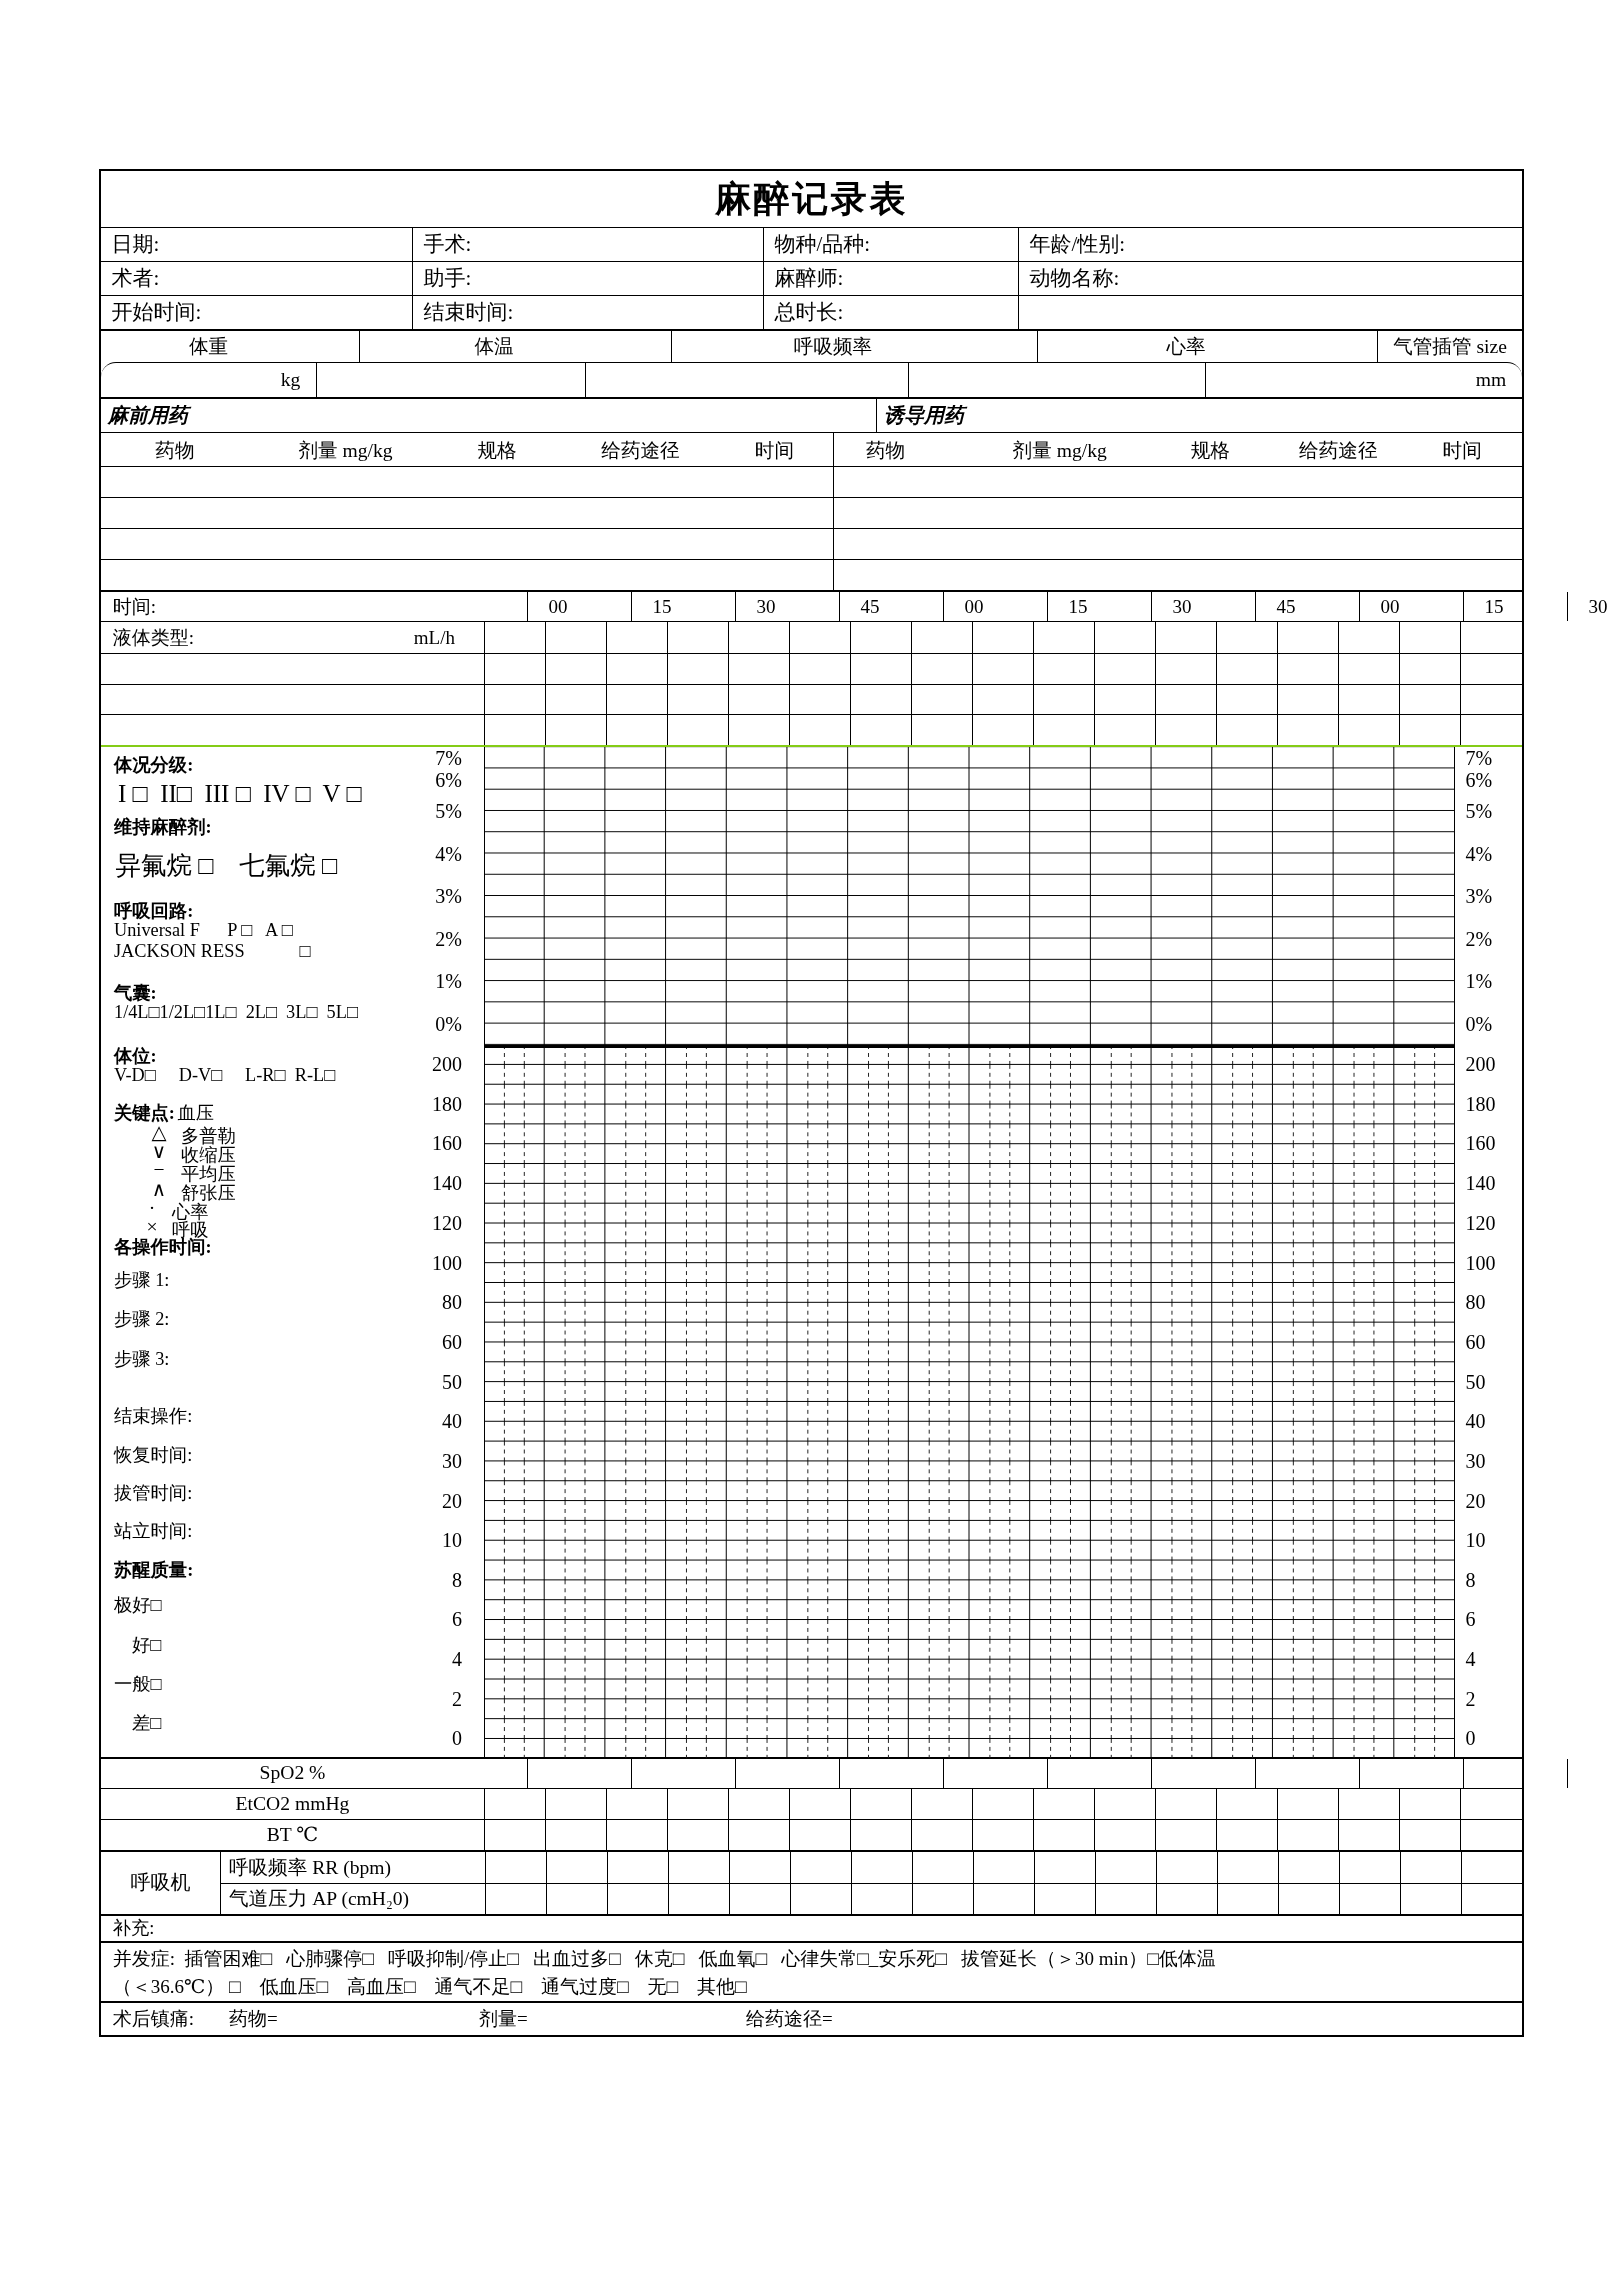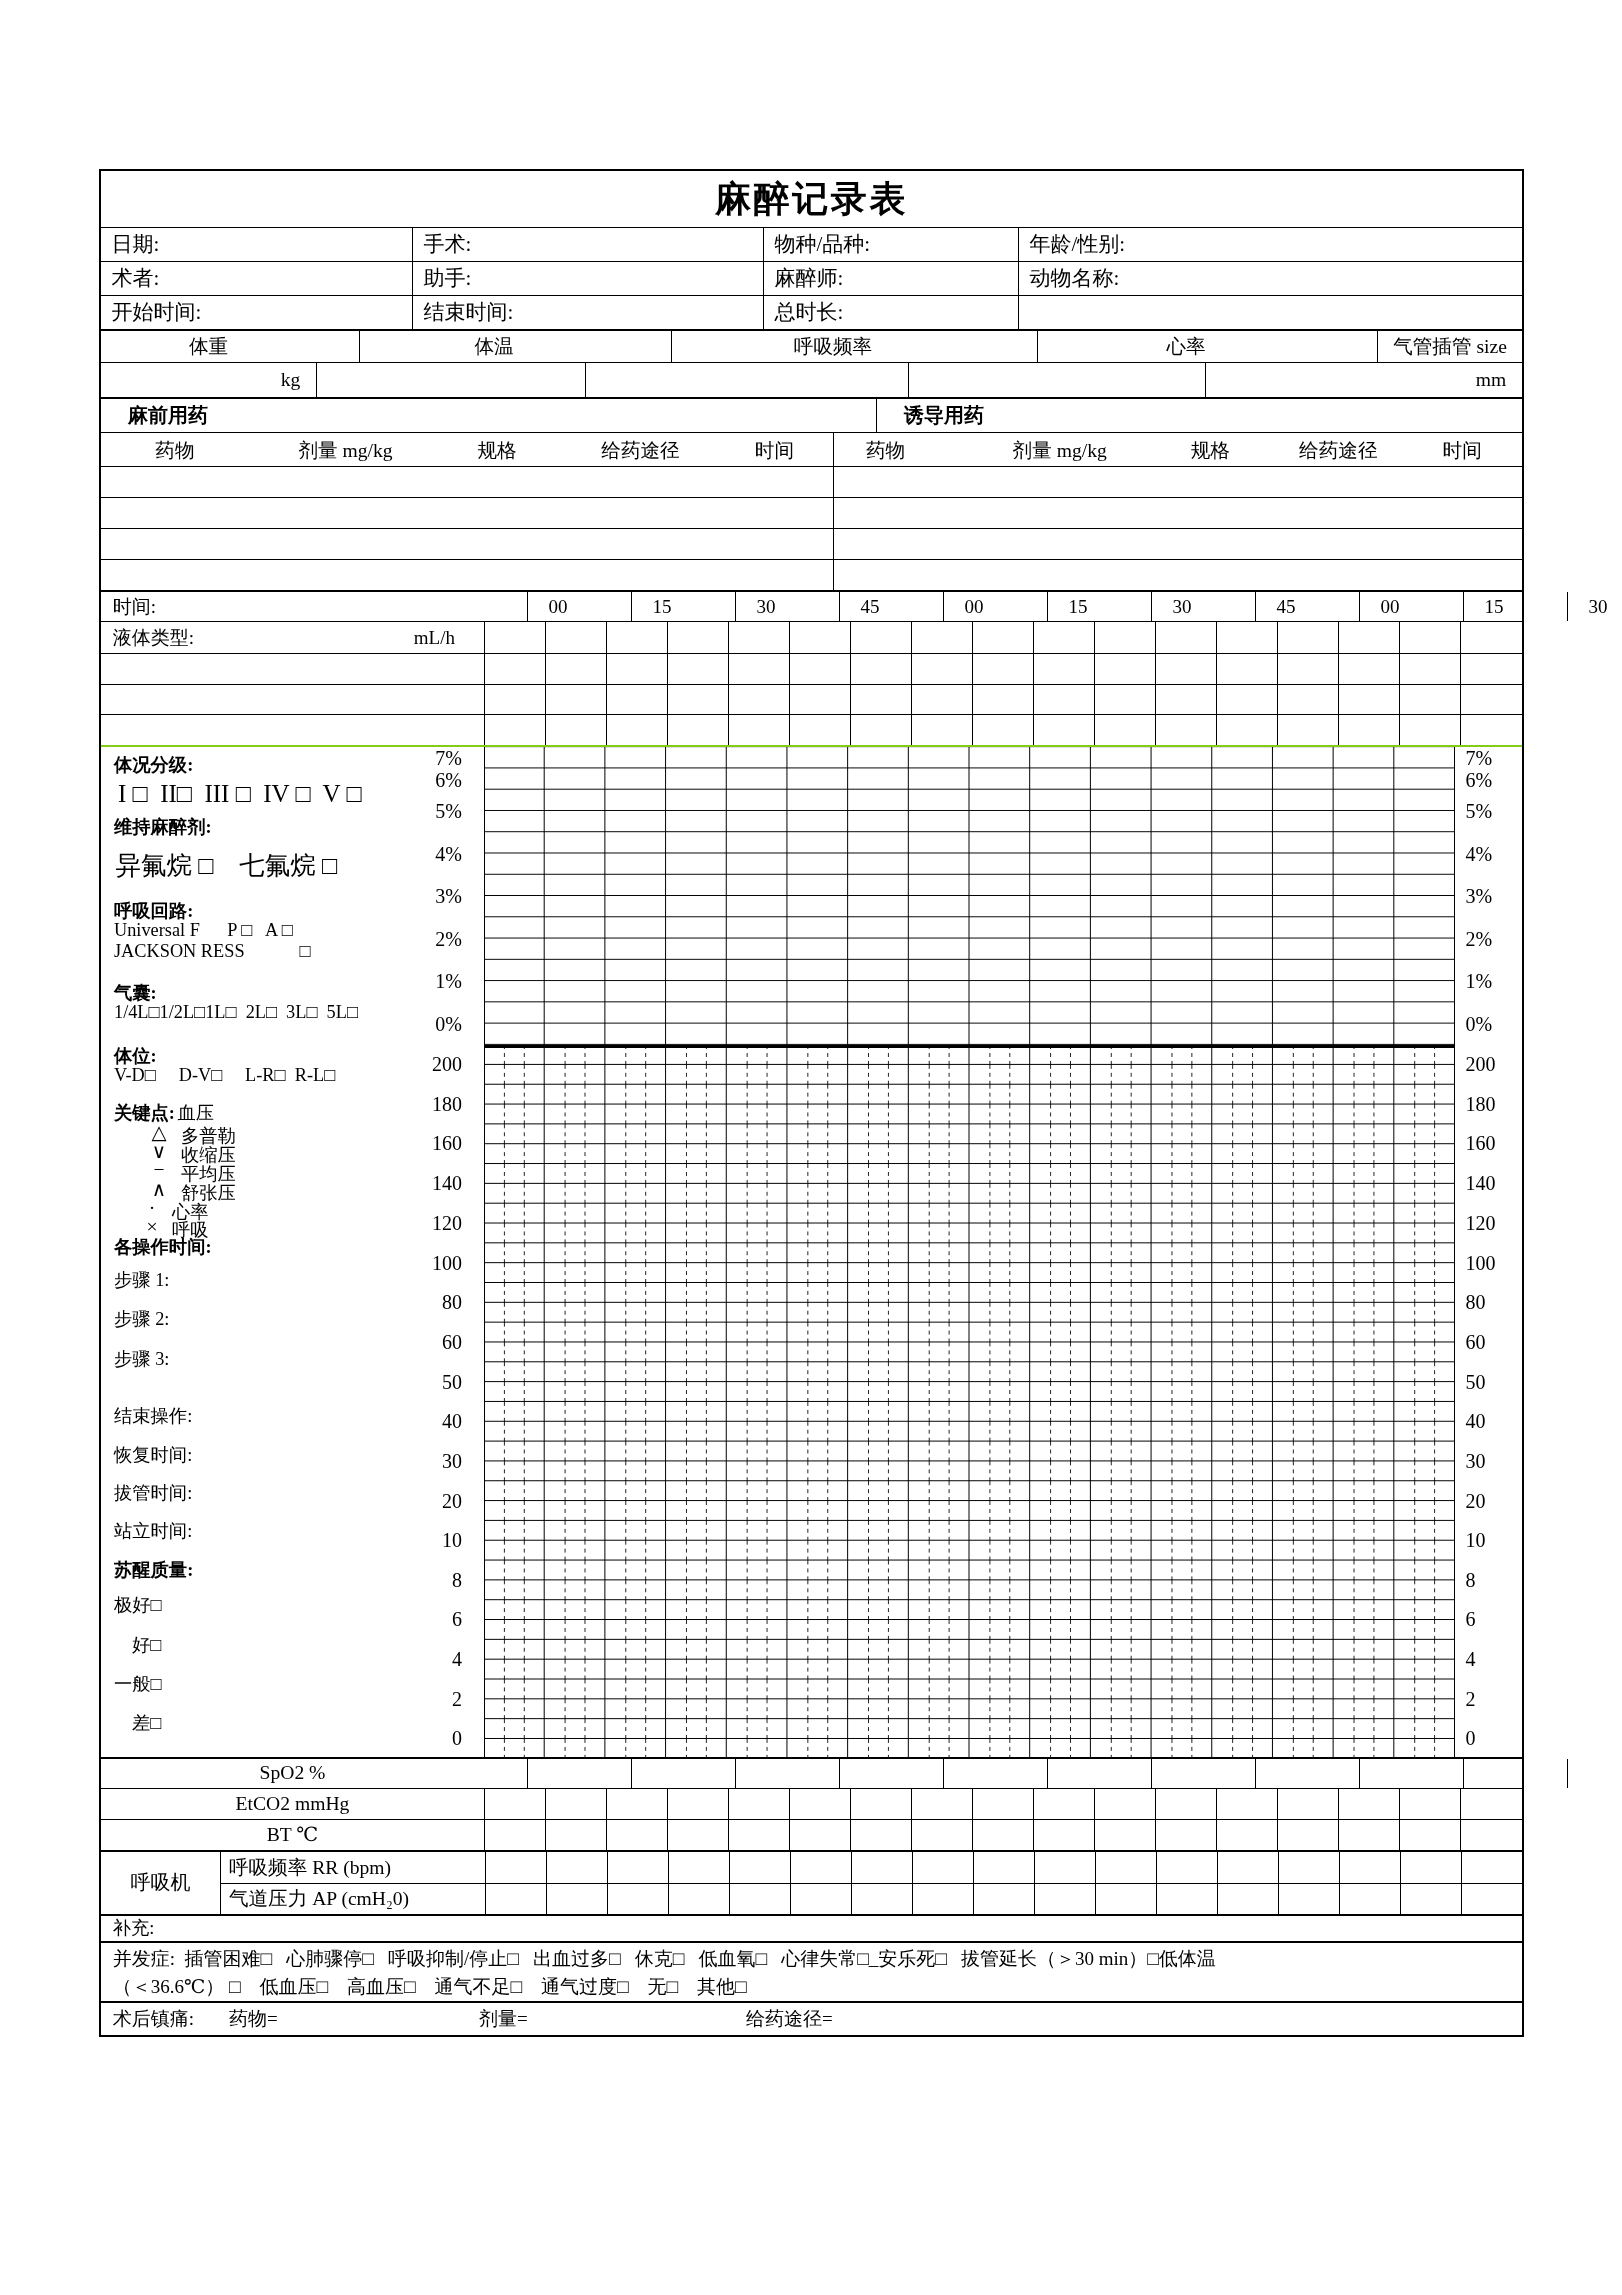--- a/index.html
+++ b/index.html
@@ -25,28 +25,28 @@
   .title-row { height:56px; display:flex; align-items:center; justify-content:center; }
   .title-row span { font-size:36px; font-weight:bold; letter-spacing:2.6px; font-family:"Liberation Sans","DejaVu Sans",sans-serif; }
 
   
   .info-row { height:34px; display:grid; grid-template-columns:311px 351px 255px 1fr; }
   .info-row > div { border-left:1.3px solid #000; font-size:21px; line-height:32px; padding-left:10.5px; overflow:hidden; }
   .info-row > div:first-child { border-left:none; }
 
   
   .vit-head { height:33px; display:grid; grid-template-columns:215px 269px 323px 297px 1fr; }
-  .vit-unit { height:35px; display:grid; grid-template-columns:215px 269px 323px 297px 1fr; }
+  .vit-unit { height:35px; display:grid; grid-template-columns:215px 269px 323px 297px 1fr;border-radius:15px; }
   .vit-head > div, .vit-unit > div { border-left:1.3px solid #000; font-size:19.6px; display:flex; align-items:center; justify-content:center; }
   .vit-head > div:first-child, .vit-unit > div:first-child { border-left:none; }
   .vit-unit > div.u-r { justify-content:flex-end; padding-right:15.7px; }
 
   
   .med-head { height:35px; display:grid; grid-template-columns:732px 1fr; }
-  .med-head > div { border-left:1.3px solid #000; font-size:20px; font-weight:bold; line-height:33px; padding-left:27px; }
+  .med-head > div { border-left:1.3px solid #000; font-size:20px; font-weight:bold; line-height:33px; padding-left:7px;font-style:italic; }
   .med-head > div:first-child { border-left:none; }
   .med-cols { height:34px; display:grid; grid-template-columns:732px 1fr; }
   .med-cols > div { border-left:1.3px solid #000; position:relative; font-size:19.6px; }
   .med-cols > div:first-child { border-left:none; }
   .med-cols span { position:absolute; top:50%; transform:translate(-50%,-50%); white-space:nowrap; }
   .med-row { height:31px; display:grid; grid-template-columns:732px 1fr; }
   .med-row > div { border-left:1.3px solid #000; }
   .med-row > div:first-child { border-left:none; }
 
   

